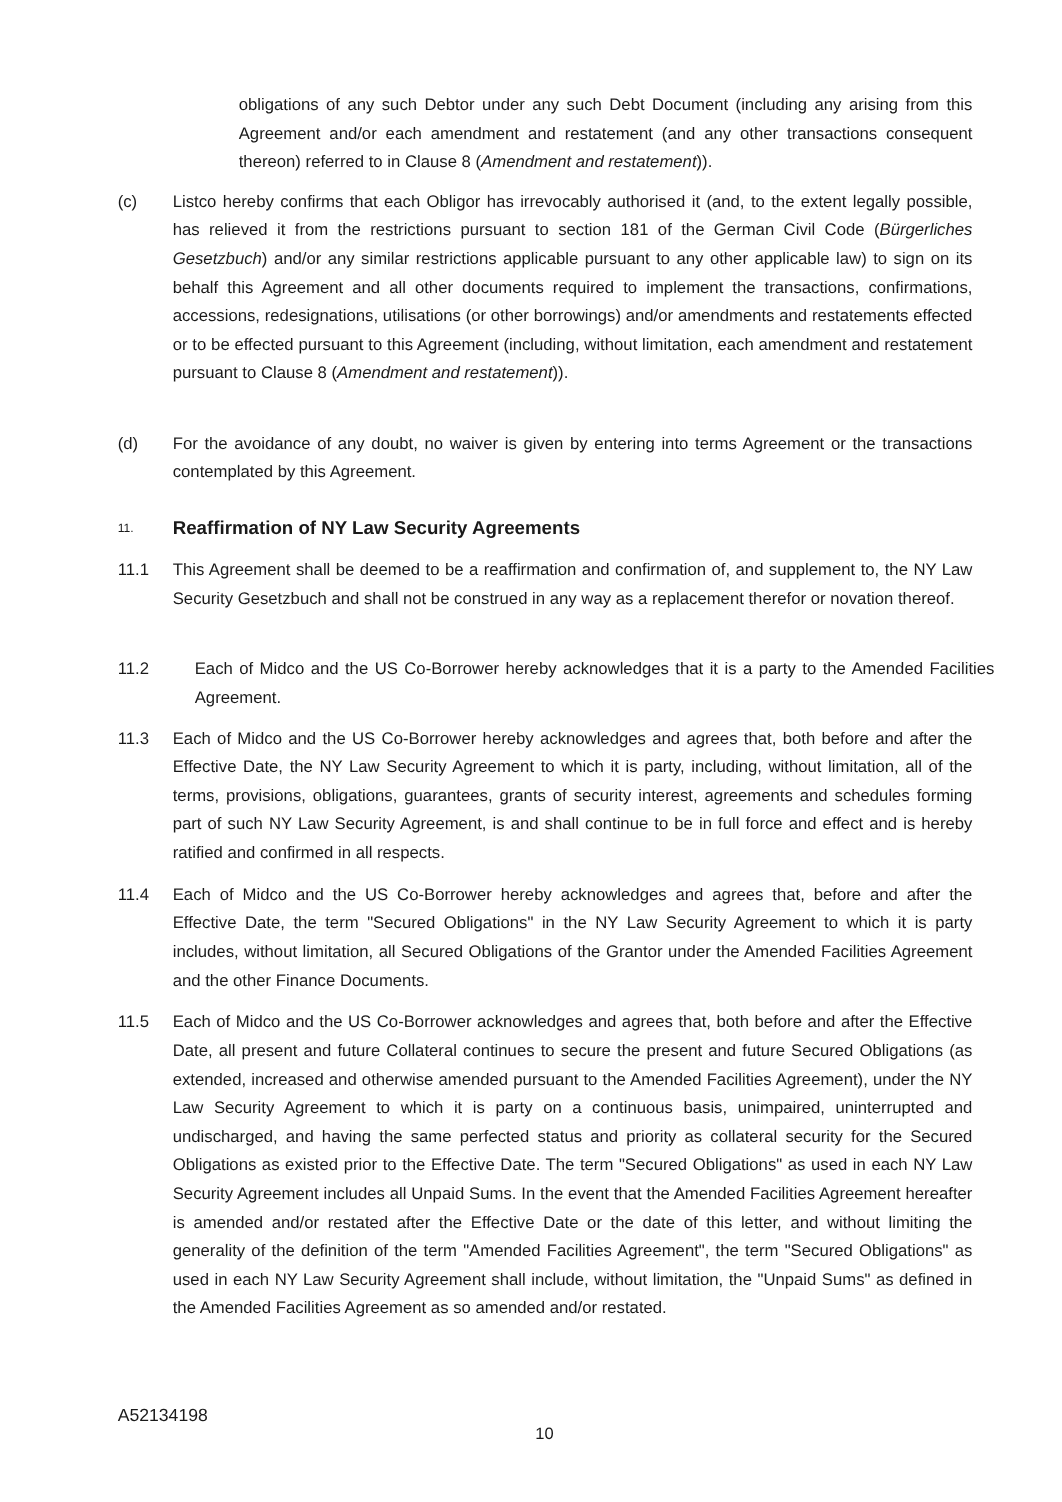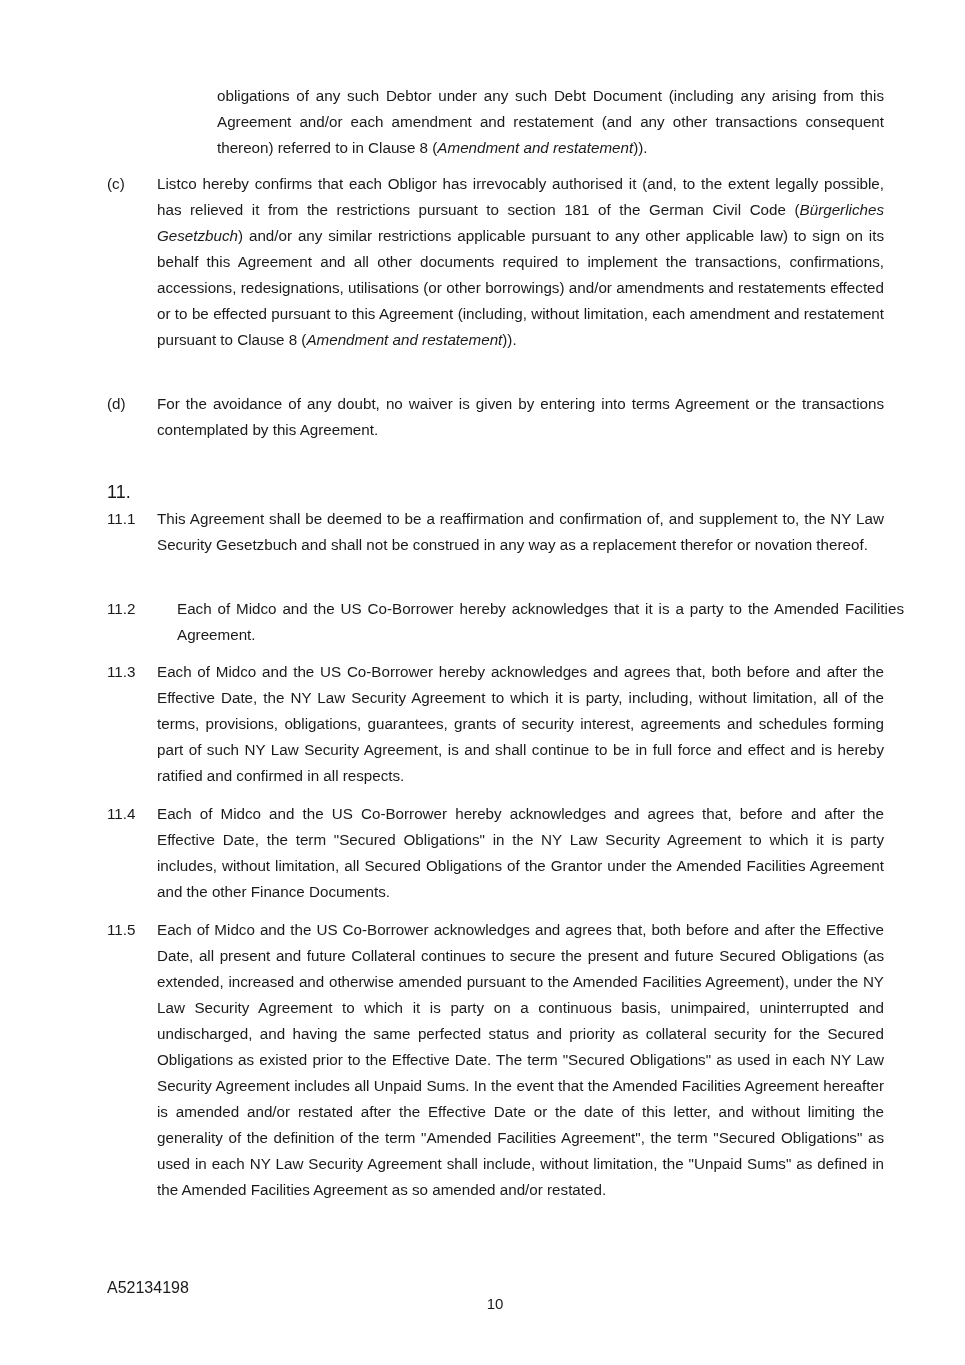--- a/index.html
+++ b/index.html
@@ -38,22 +38,21 @@
       line-height: 26px;
     }
     .body-text {
       left: 157px;
       width: 727px;
     }
     .heading-num {
       position: absolute;
       left: 107px;
       line-height: 26px;
-      font-size: 18px;
-      margin-top: 11px;
+      font-size: 11px;
     }
     .heading-text {
       position: absolute;
       left: 157px;
       line-height: 26px;
       font-weight: bold;
       font-size: 17px;
     }
     .footer-ref {
       position: absolute;
@@ -84,20 +83,21 @@
 
   <div class="num" style="top:171px;">(c)</div>
   <div class="para body-text" style="top:171px;">
     <span>Listco hereby confirms that each Obligor has irrevocably authorised it (and, to the extent legally possible, has relieved it from the restrictions pursuant to section 181 of the German Civil Code (</span><i>Bürgerliches Gesetzbuch</i><span>) and/or any similar restrictions applicable pursuant to any other applicable law) to sign on its behalf this Agreement and all other documents required to implement the transactions, confirmations, accessions, redesignations, utilisations (or other borrowings) and/or amendments and restatements effected or to be effected pursuant to this Agreement (including, without limitation, each amendment and restatement pursuant to Clause 8 (</span><i>Amendment and restatement</i><span>)).</span>
   </div>
 
   <div class="num" style="top:391px;">(d)</div>
   <div class="para body-text" style="top:391px;">For the avoidance of any doubt, no waiver is given by entering into terms Agreement or the transactions contemplated by this Agreement.</div>
 
   <div class="heading-num" style="top:468px;">11.</div>
+  <div class="heading-text" style="top:467px;">Reaffirmation of NY Law Security Agreements</div>
 
   <div class="num" style="top:506px;">11.1</div>
   <div class="para body-text" style="top:506px;">This Agreement shall be deemed to be a reaffirmation and confirmation of, and supplement to, the NY Law Security Gesetzbuch and shall not be construed in any way as a replacement therefor or novation thereof.</div>
 
   <div class="num" style="top:596px;">11.2</div>
   <div class="para body-text" style="top:596px;margin-left:20px;">Each of Midco and the US Co-Borrower hereby acknowledges that it is a party to the Amended Facilities Agreement.</div>
 
   <div class="num" style="top:659px;">11.3</div>
   <div class="para body-text" style="top:659px;">Each of Midco and the US Co-Borrower hereby acknowledges and agrees that, both before and after the Effective Date, the NY Law Security Agreement to which it is party, including, without limitation, all of the terms, provisions, obligations, guarantees, grants of security interest, agreements and schedules forming part of such NY Law Security Agreement, is and shall continue to be in full force and effect and is hereby ratified and confirmed in all respects.</div>
 

